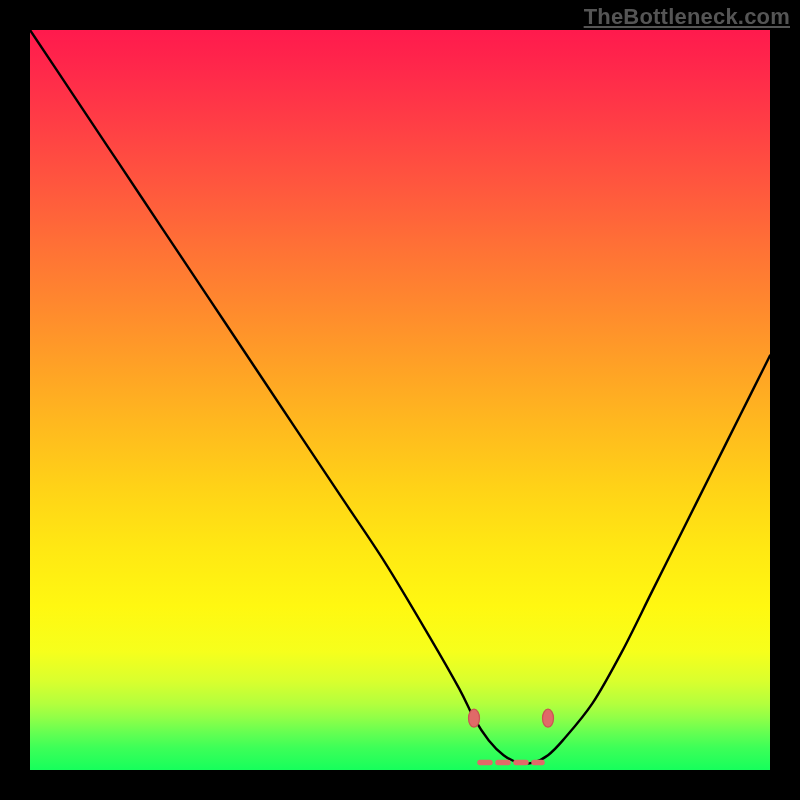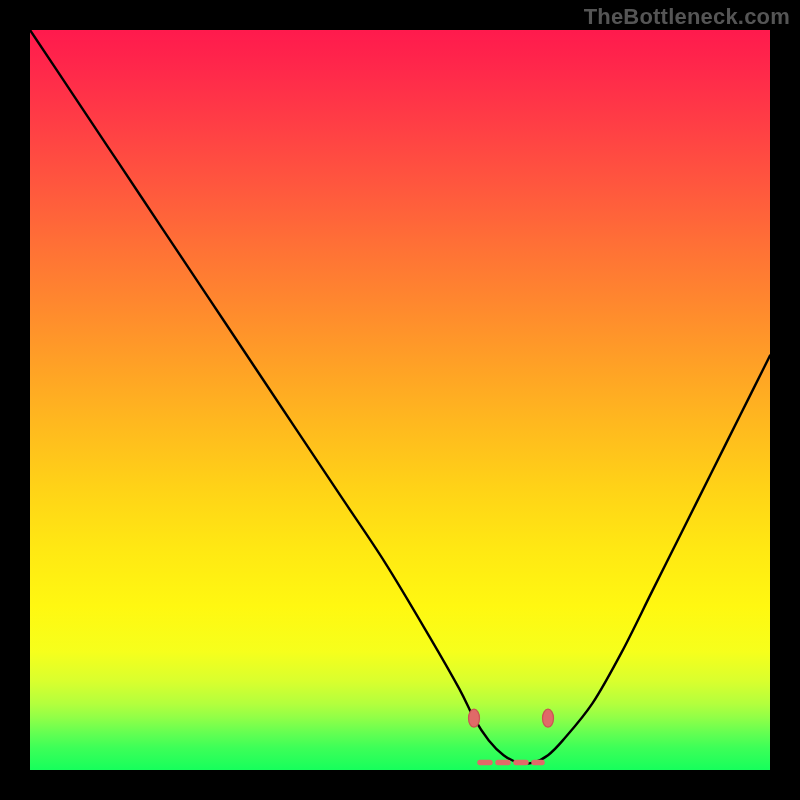--- a/index.html
+++ b/index.html
@@ -19,20 +19,21 @@
   }
   .watermark {
     position: absolute;
     top: 4px;
     right: 10px;
     color: #555;
     font-size: 22px;
     font-weight: 600;
     letter-spacing: 0.2px;
     z-index: 5;
+    text-decoration: underline;
   }
   .plot-area {
     position: absolute;
     left: 30px;
     top: 30px;
     width: 740px;
     height: 740px;
     background: linear-gradient(
       to bottom,
       #ff1a4d 0%,

